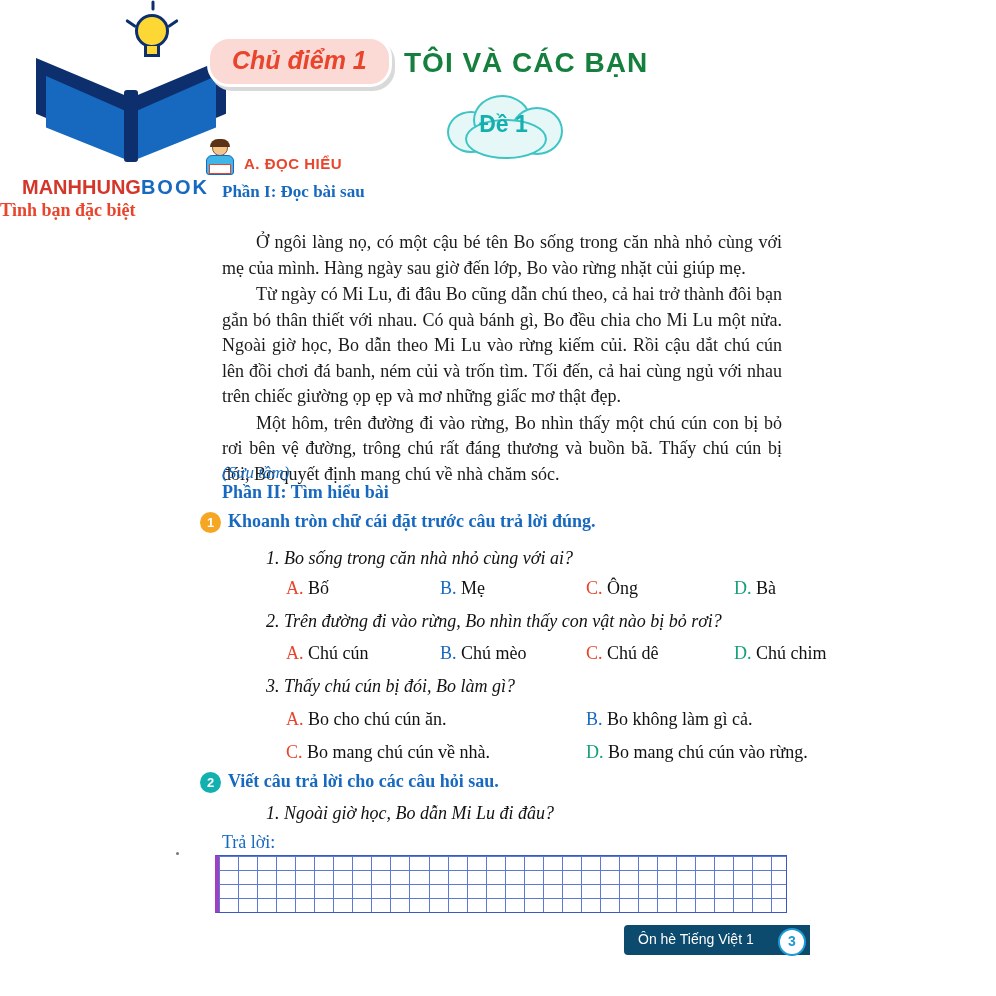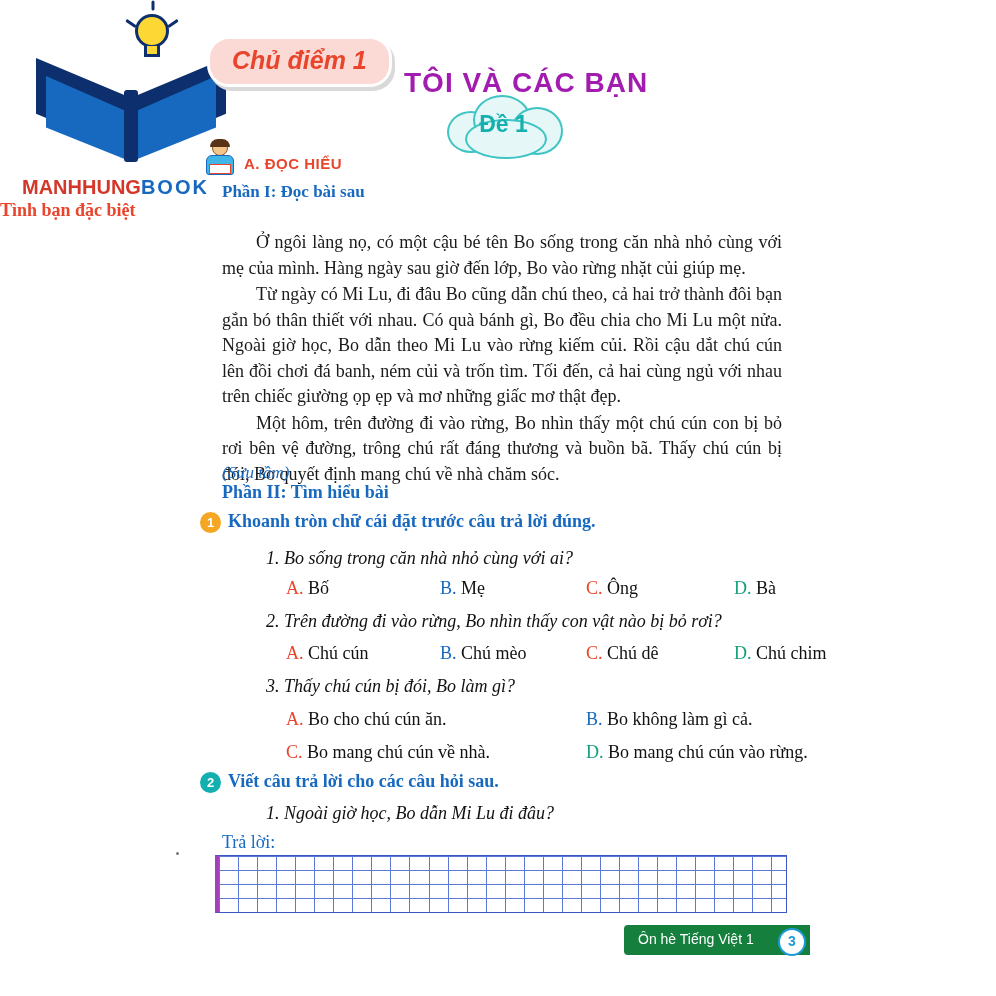--- a/index.html
+++ b/index.html
@@ -137,27 +137,26 @@
     font-weight: bold;
     font-size: 25px;
     font-style: italic;
     box-shadow: 3px 4px 0 #d9d9d9;
     white-space: nowrap;
   }
   #header-title {
     position: absolute;
     left: 404px;
     top: 47px;
-    color: #a21caf;
+    color: #15803d;
     font-family: "Liberation Sans", sans-serif;
     font-weight: bold;
     font-size: 28px;
     letter-spacing: 1px;
     white-space: nowrap;
-    margin-top: 20px;
   }
 
   
   #de-cloud {
     position: absolute;
     left: 447px;
     top: 95px;
     width: 113px;
     height: 62px;
   }
@@ -361,21 +360,21 @@
       repeating-linear-gradient(to bottom, #5a7ad6 0 1px, transparent 1px 14px);
   }
 
   
   #footer-bar {
     position: absolute;
     left: 624px;
     top: 925px;
     width: 186px;
     height: 30px;
-    background: #15803d;
+    background: #0c4a6e;
     border-radius: 4px 0 0 4px;
   }
   #footer-text {
     position: absolute;
     left: 14px;
     top: 6px;
     color: #ffffff;
     font-family: "Liberation Sans", sans-serif;
     font-size: 14px;
     white-space: nowrap;

